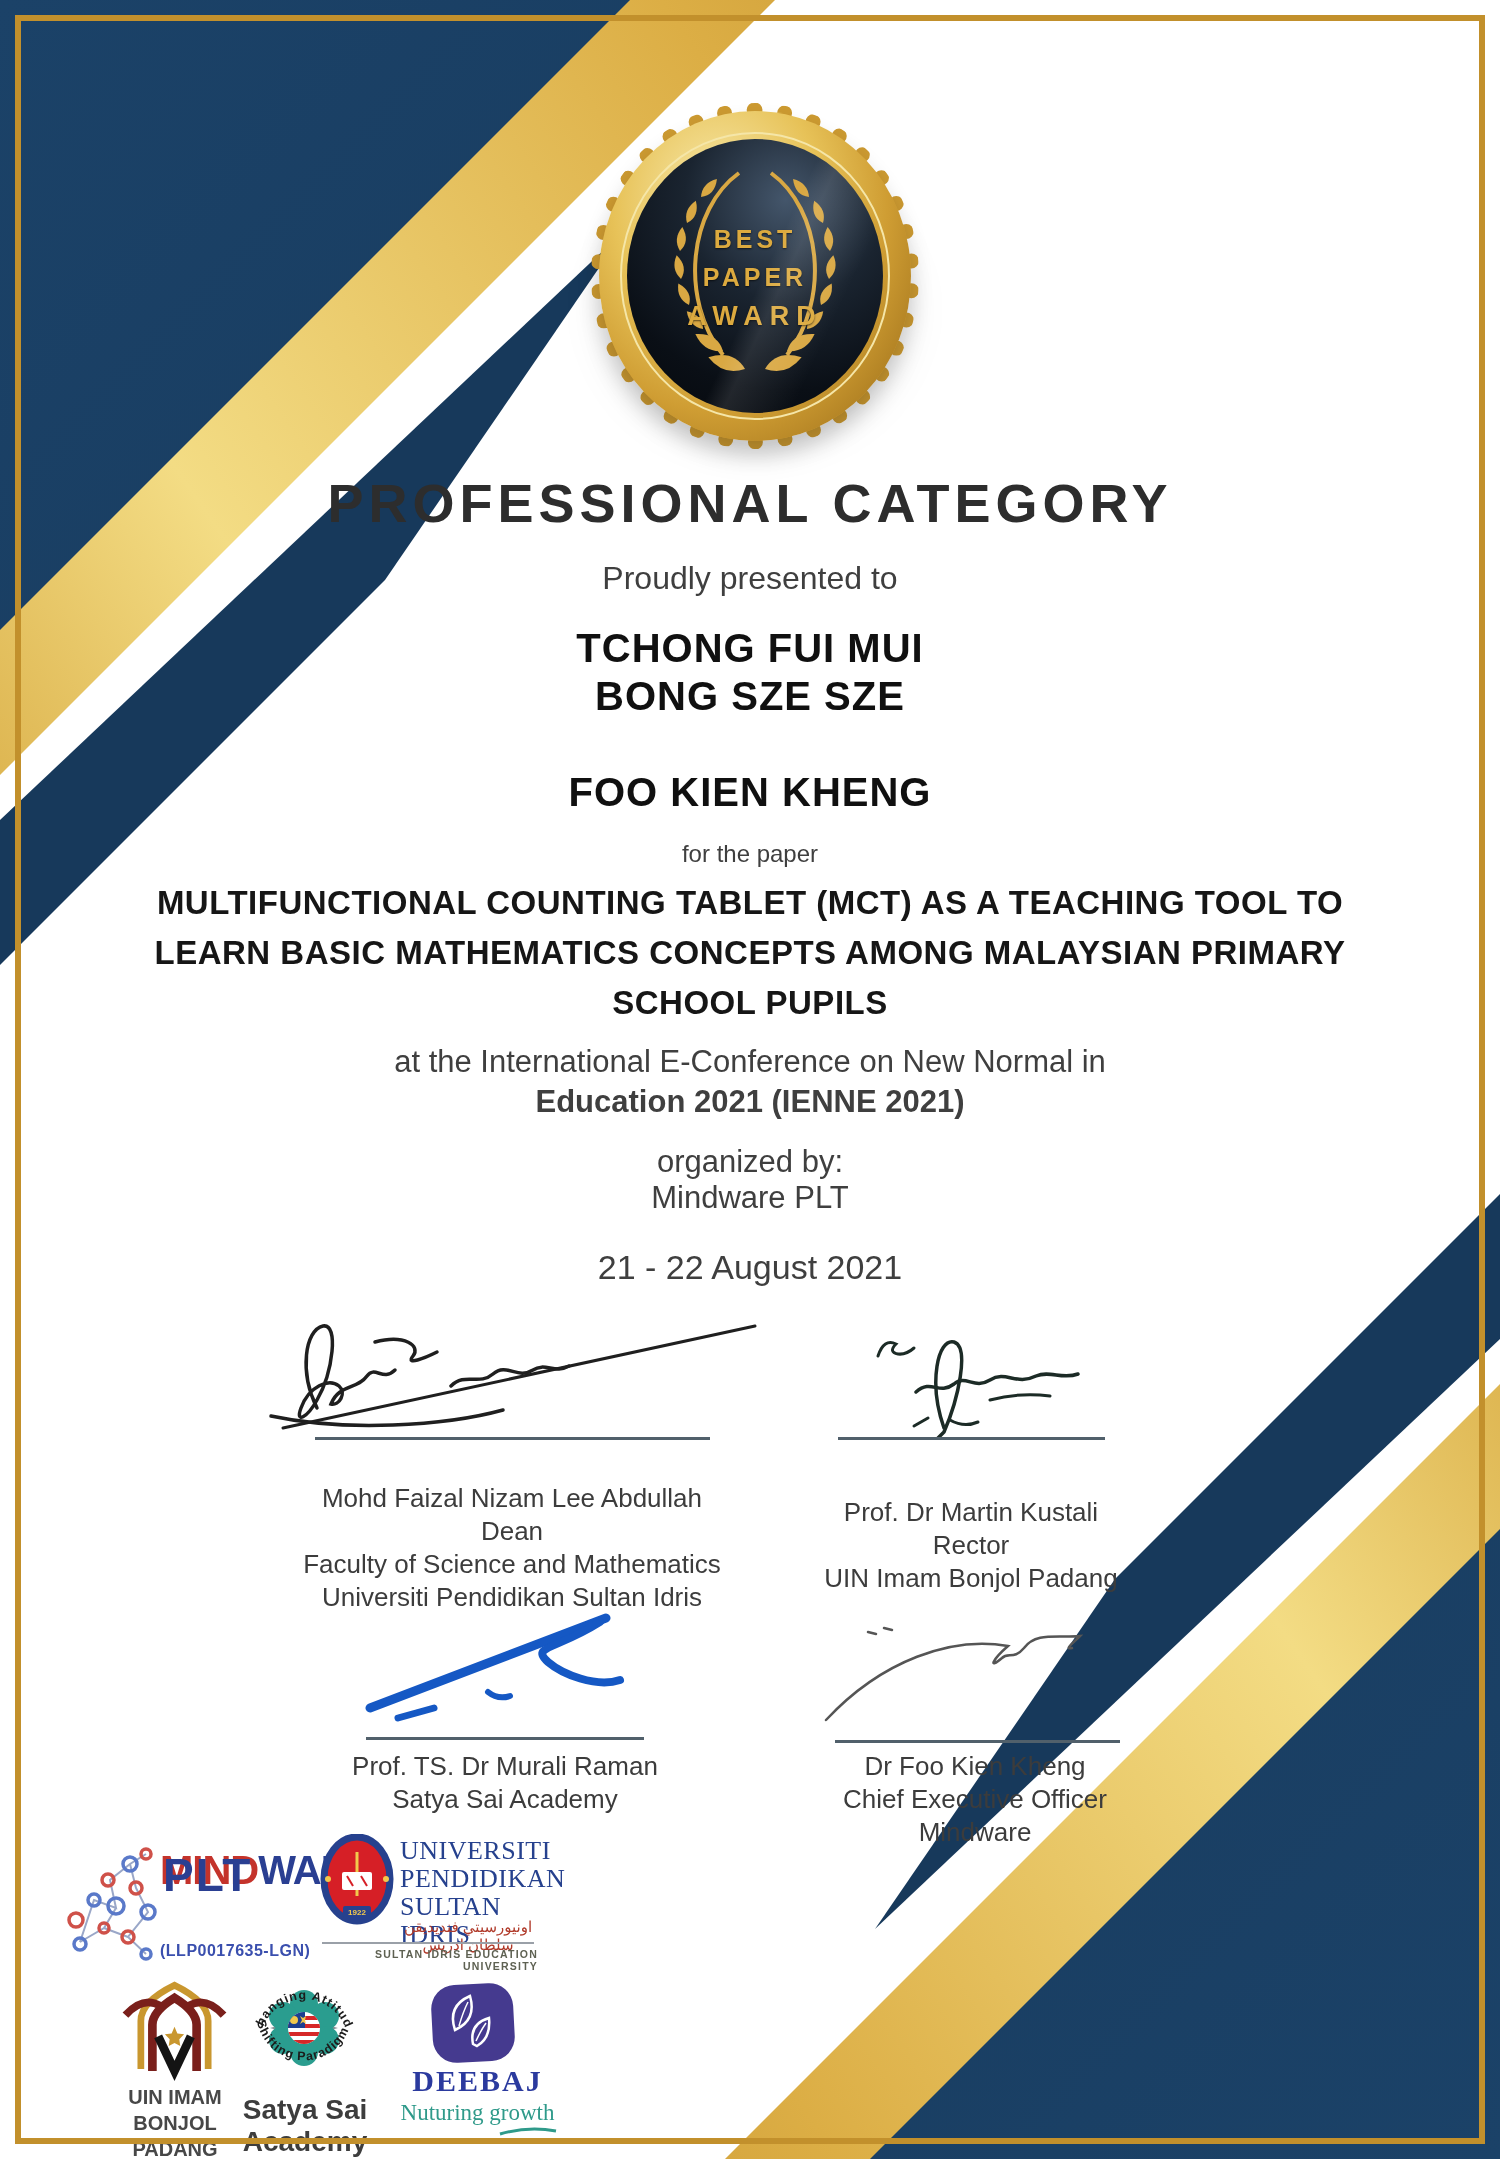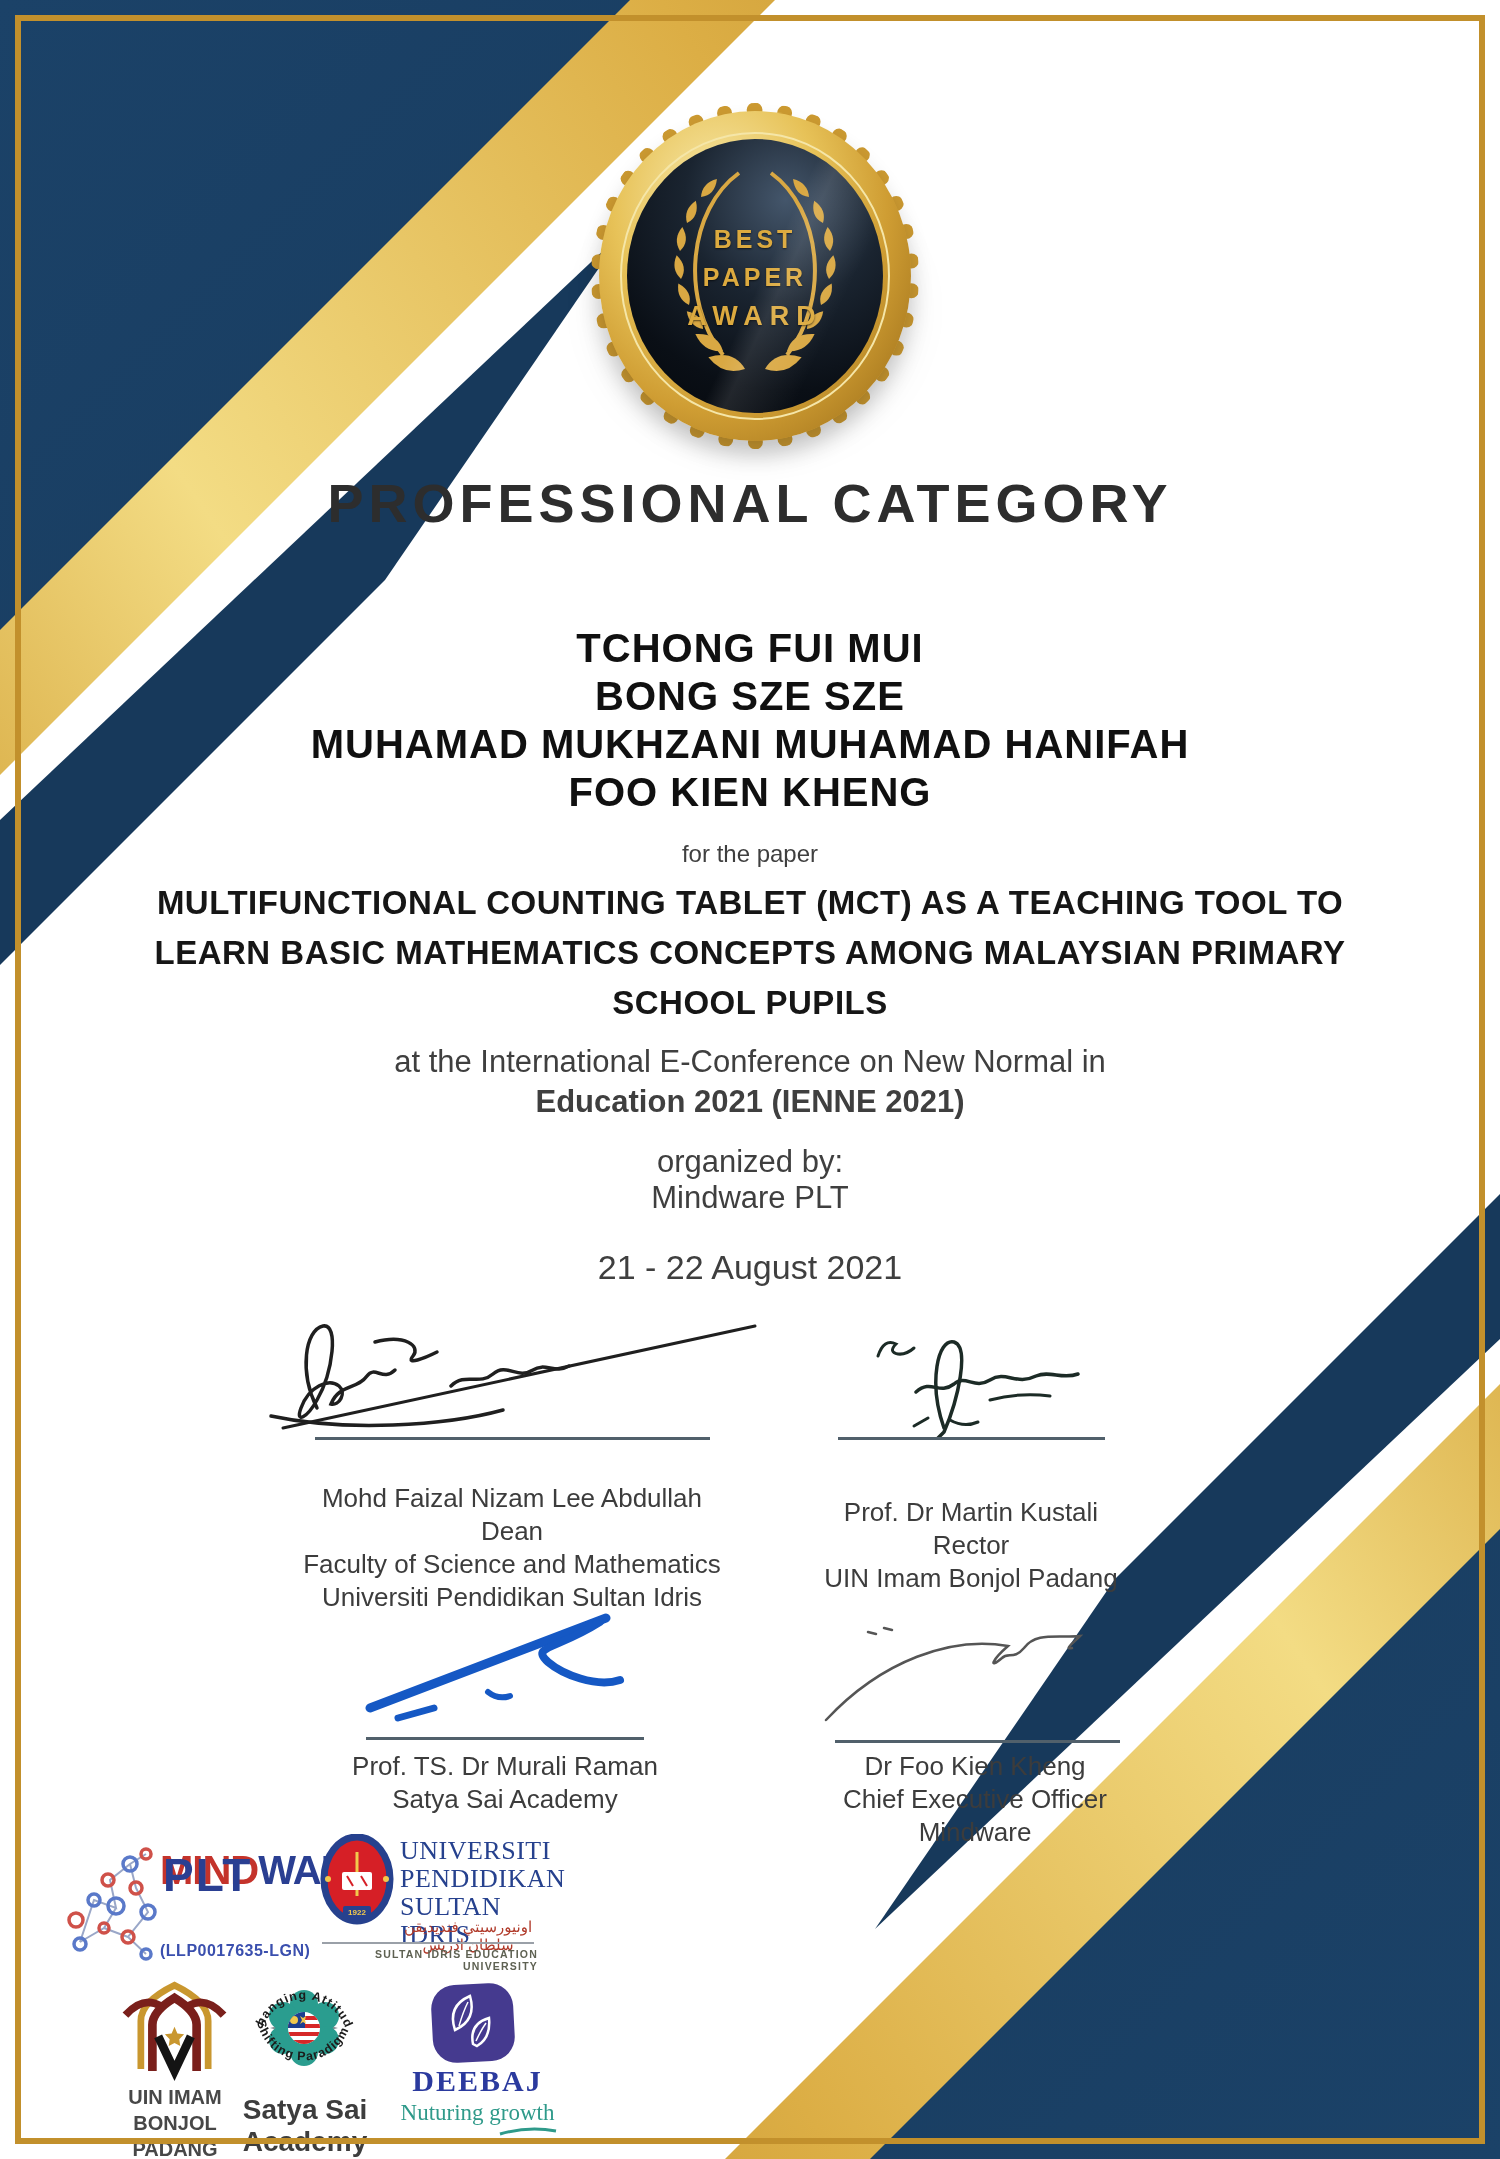--- a/index.html
+++ b/index.html
@@ -149,24 +149,24 @@
       </svg>
       <div class="badge-text">
         <span>BEST</span>
         <span>PAPER</span>
         <span>AWARD</span>
       </div>
     </div>
   </div>
 
   <div class="abs ctext title">PROFESSIONAL CATEGORY</div>
+  <div class="abs ctext light presented">Proudly presented to</div>
 
   <div class="abs ctext name-line n0">TCHONG FUI MUI</div>
   <div class="abs ctext name-line n1">BONG SZE SZE</div>
-  <div class="abs ctext name-line n2">MUHAMAD MUKHZANI MUHAMAD HANIFAH</div>
   <div class="abs ctext name-line n3">FOO KIEN KHENG</div>
 
   <div class="abs ctext light forpaper">for the paper</div>
 
   <div class="abs ctext paper-line p0">MULTIFUNCTIONAL COUNTING TABLET (MCT) AS A TEACHING TOOL TO</div>
   <div class="abs ctext paper-line p1">LEARN BASIC MATHEMATICS CONCEPTS AMONG MALAYSIAN PRIMARY</div>
   <div class="abs ctext paper-line p2">SCHOOL PUPILS</div>
 
   <div class="abs ctext light conf-line c0">at the International E-Conference on New Normal in</div>
   <div class="abs ctext light conf-line c1">Education 2021 (IENNE 2021)</div>

